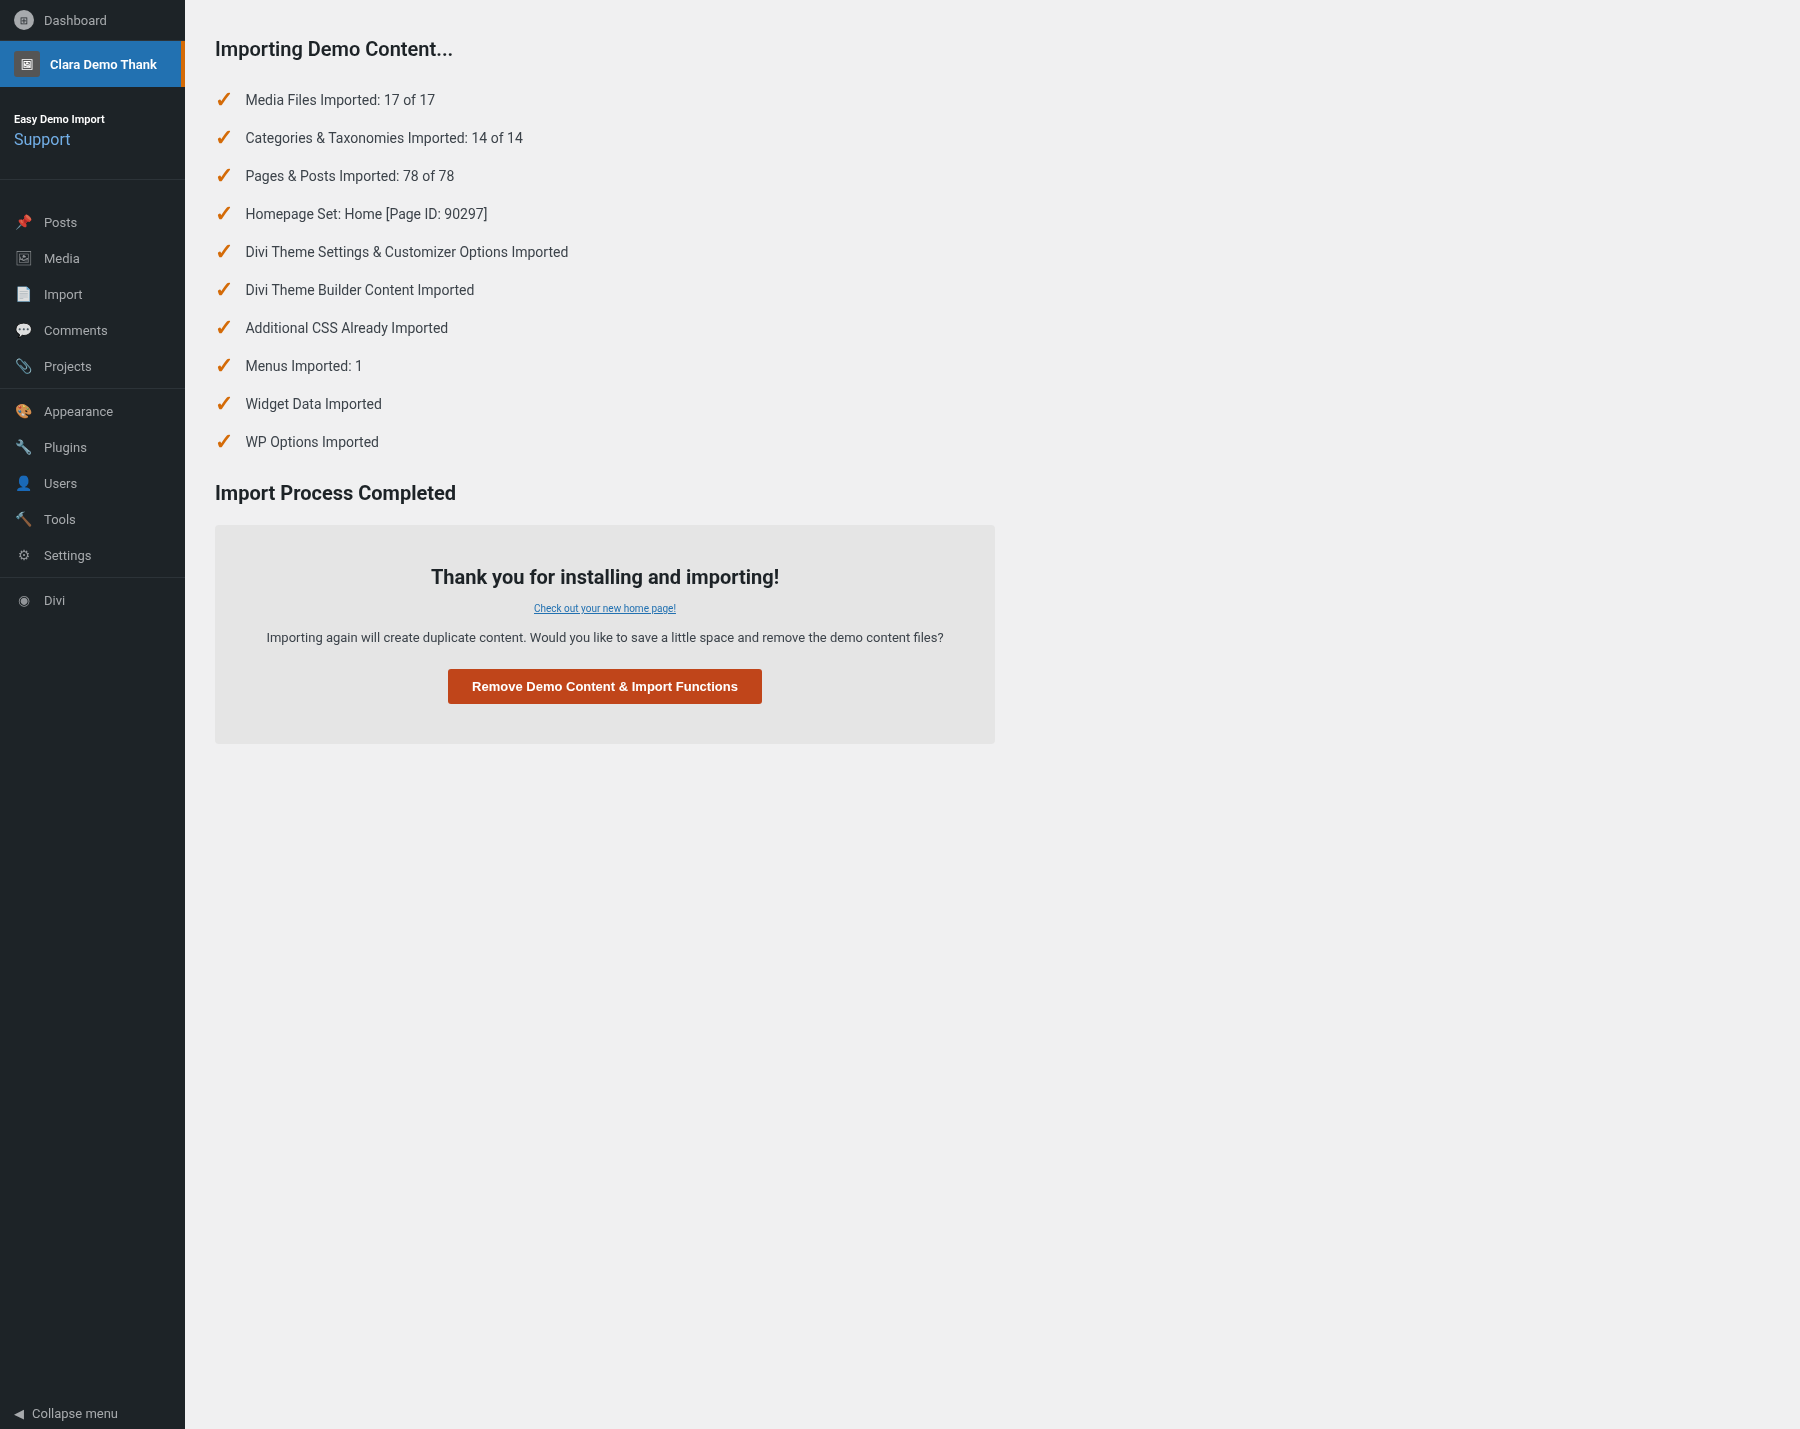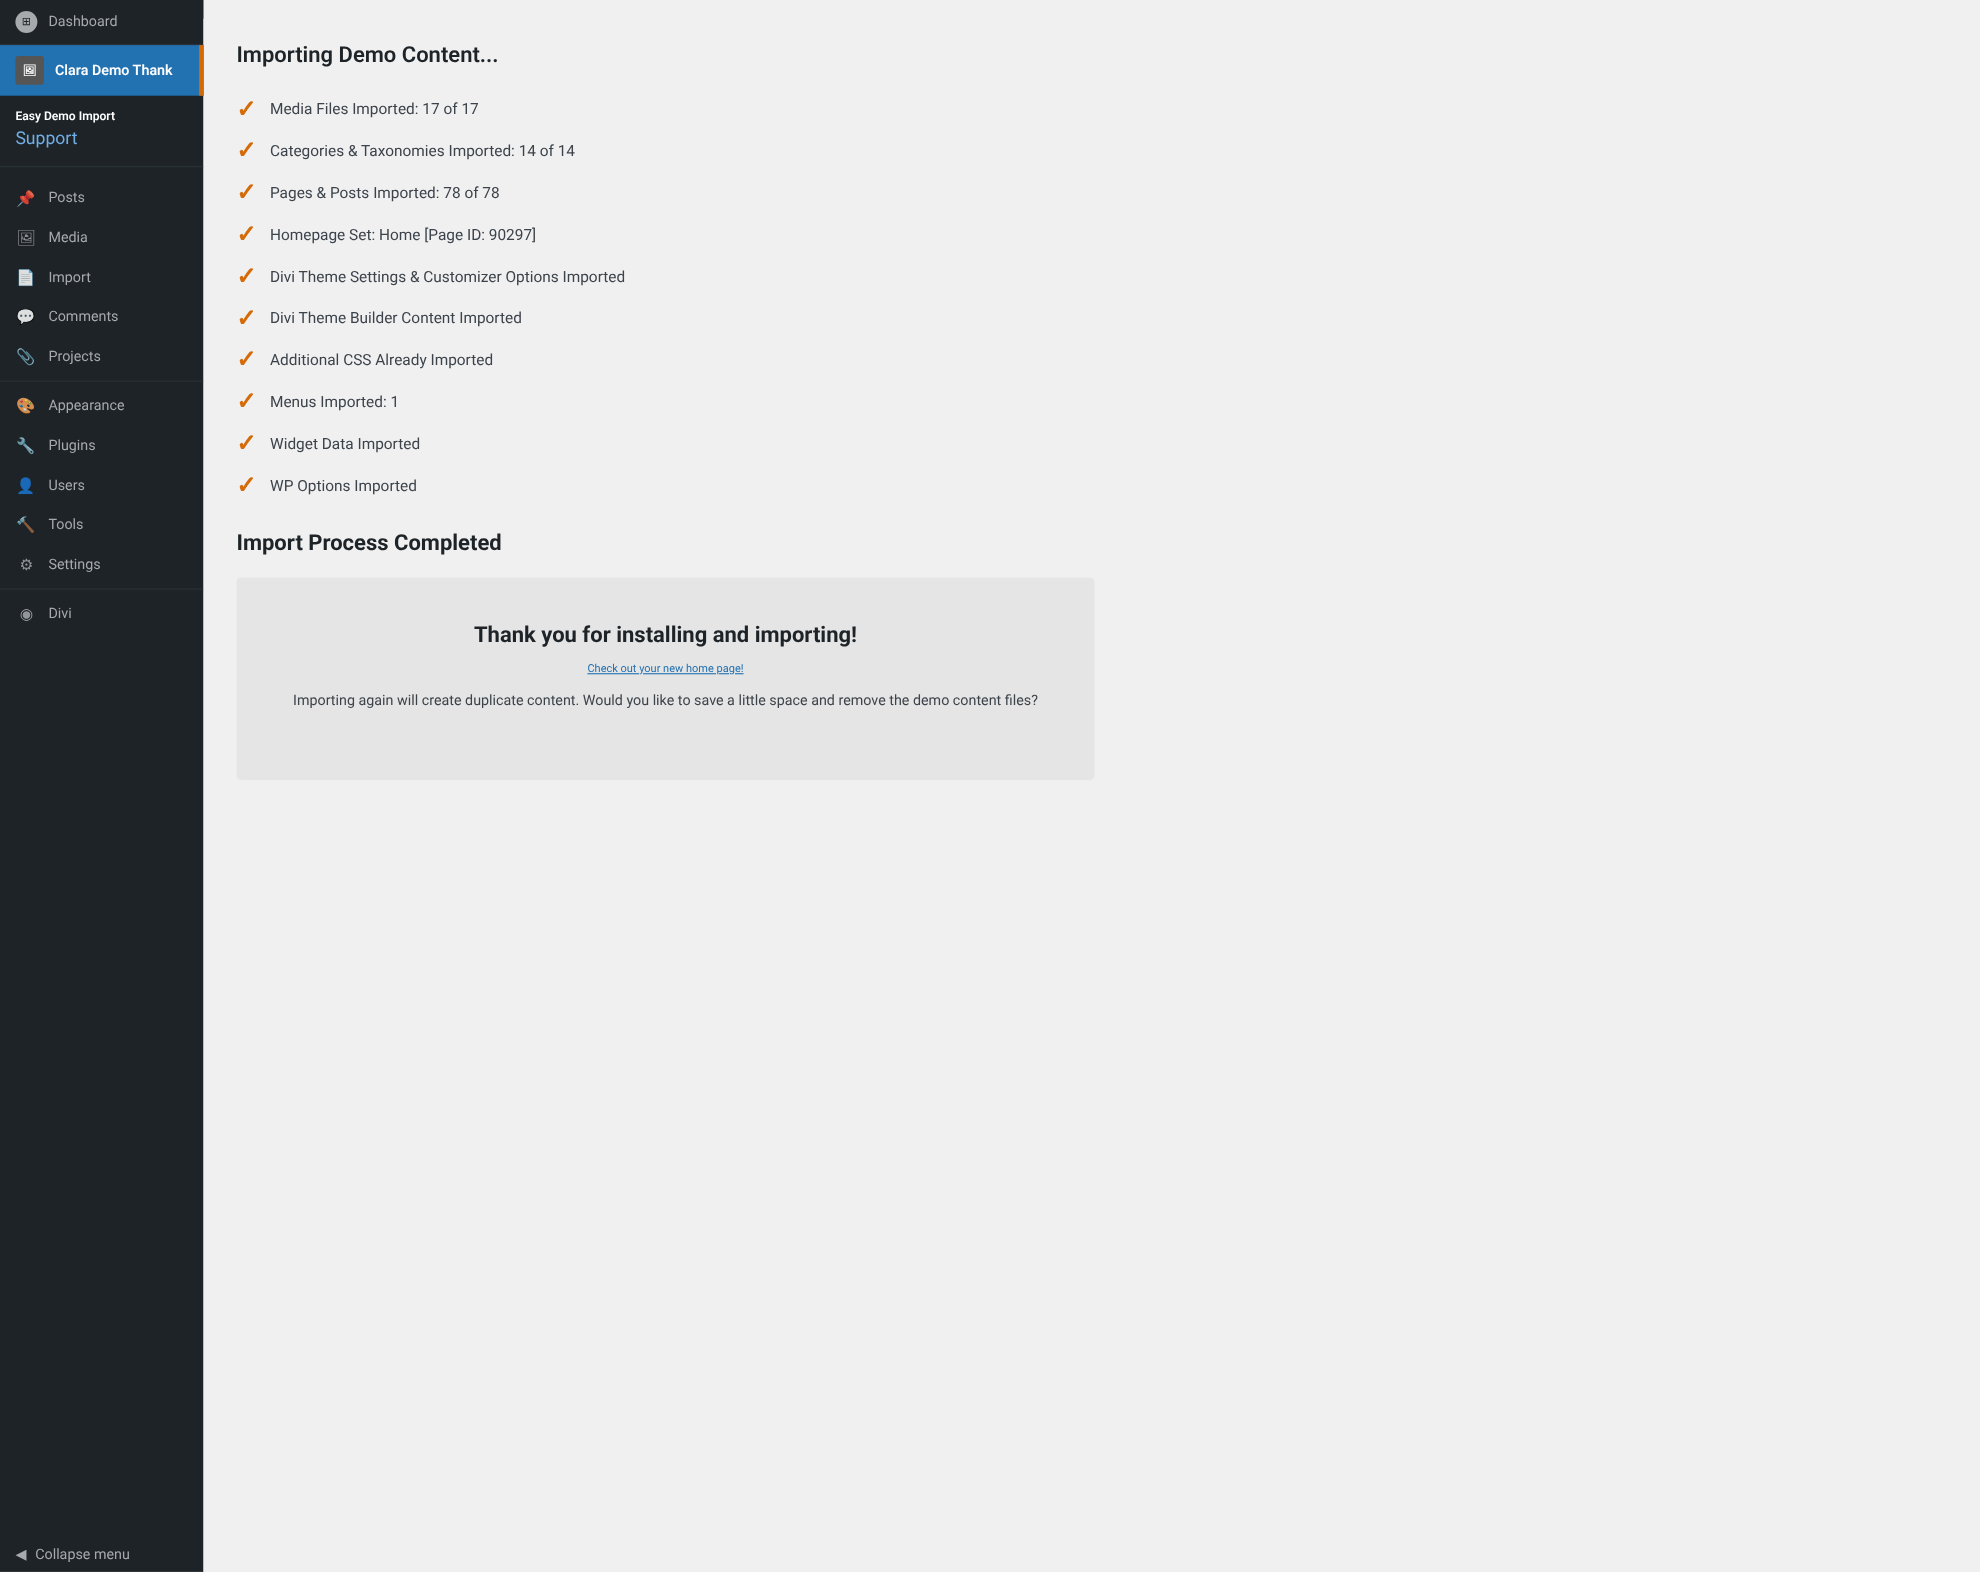--- a/index.html
+++ b/index.html
@@ -59,21 +59,21 @@
       width: 26px;
       height: 26px;
       border-radius: 3px;
       background: #555;
       display: flex; align-items: center; justify-content: center;
       font-size: 10px; color: #fff;
       overflow: hidden;
     }
 
     .sidebar-section {
-      padding: 6px 0;
+      padding: 20px 0;
     }
 
     .sidebar-group-label {
       padding: 6px 14px 2px;
       font-size: 11px;
       font-weight: 600;
       color: #fff;
       text-transform: none;
     }
 
@@ -329,14 +329,15 @@
         <span>WP Options Imported</span>
       </li>
     </ul>
 
   <h2 class="import-complete-title">Import Process Completed</h2>
 
   <div class="completion-box">
     <div class="thank-you">Thank you for installing and importing!</div>
     <a class="home-link">Check out your new home page!</a>
     <p class="duplicate-warning">Importing again will create duplicate content. Would you like to save a little space and remove the demo content files?</p>
+    <button class="remove-btn">Remove Demo Content &amp; Import Functions</button>
   </div>
 </div>
 
 </body></html>

